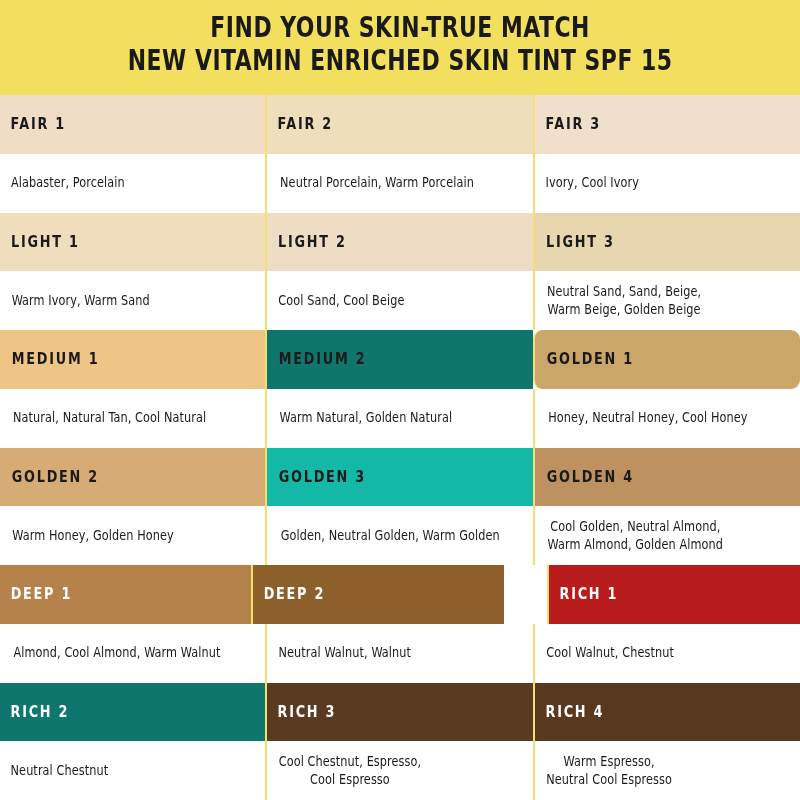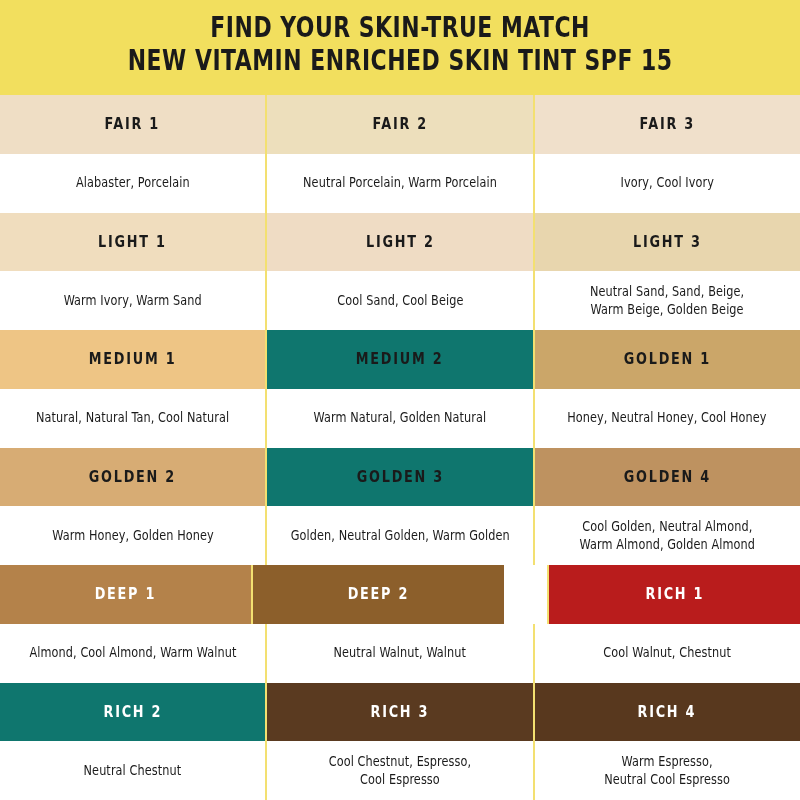--- a/index.html
+++ b/index.html
@@ -66,21 +66,21 @@
   .swatch-row, .desc-row {
     display: flex;
     flex: 1 1 0;
     min-height: 0;
   }
 
   .cell {
     flex: 1 1 0;
     display: flex;
     align-items: center;
-    justify-content: center;
+    justify-content: flex-start;
     text-align: center;
     position: relative;
     min-width: 0;
     padding: 2px 8px;
   }
 
   
   .cell + .cell { border-left: 2px solid #8b5cf6; }
 
   .swatch-label {
@@ -171,21 +171,21 @@
     </div>
 
     <div class="shade-row">
       <div class="swatch-row">
         <div class="cell" style="background: rgb(238, 197, 133);">
           <span class="swatch-label">MEDIUM 1</span>
         </div>
         <div class="cell" style="background: #0f766e; border-left-color: rgb(243, 224, 113);">
           <span class="swatch-label">MEDIUM 2</span>
         </div>
-        <div class="cell" style="background: rgb(203, 166, 105); border-left-color: rgb(243, 224, 113);">
+        <div class="cell" style="background: rgb(203, 166, 105); border-left-color: rgb(243, 224, 113); border-radius: 9px;">
           <span class="swatch-label">GOLDEN 1</span>
         </div>
       </div>
       <div class="desc-row">
         <div class="cell">
           <span class="desc-text">Natural, Natural Tan, Cool Natural</span>
         </div>
         <div class="cell" style="border-left-color: rgb(243, 224, 113);">
           <span class="desc-text">Warm Natural, Golden Natural</span>
         </div>
@@ -193,21 +193,21 @@
           <span class="desc-text">Honey, Neutral Honey, Cool Honey</span>
         </div>
       </div>
     </div>
 
     <div class="shade-row">
       <div class="swatch-row">
         <div class="cell" style="background: rgb(215, 172, 116);">
           <span class="swatch-label">GOLDEN 2</span>
         </div>
-        <div class="cell" style="background: #0f766e; border-left-color: rgb(243, 224, 113);">
+        <div class="cell" style="background: #14b8a6; border-left-color: rgb(243, 224, 113);">
           <span class="swatch-label">GOLDEN 3</span>
         </div>
         <div class="cell" style="background: rgb(190, 146, 96); border-left-color: rgb(243, 224, 113);">
           <span class="swatch-label">GOLDEN 4</span>
         </div>
       </div>
       <div class="desc-row">
         <div class="cell">
           <span class="desc-text">Warm Honey, Golden Honey</span>
         </div>

